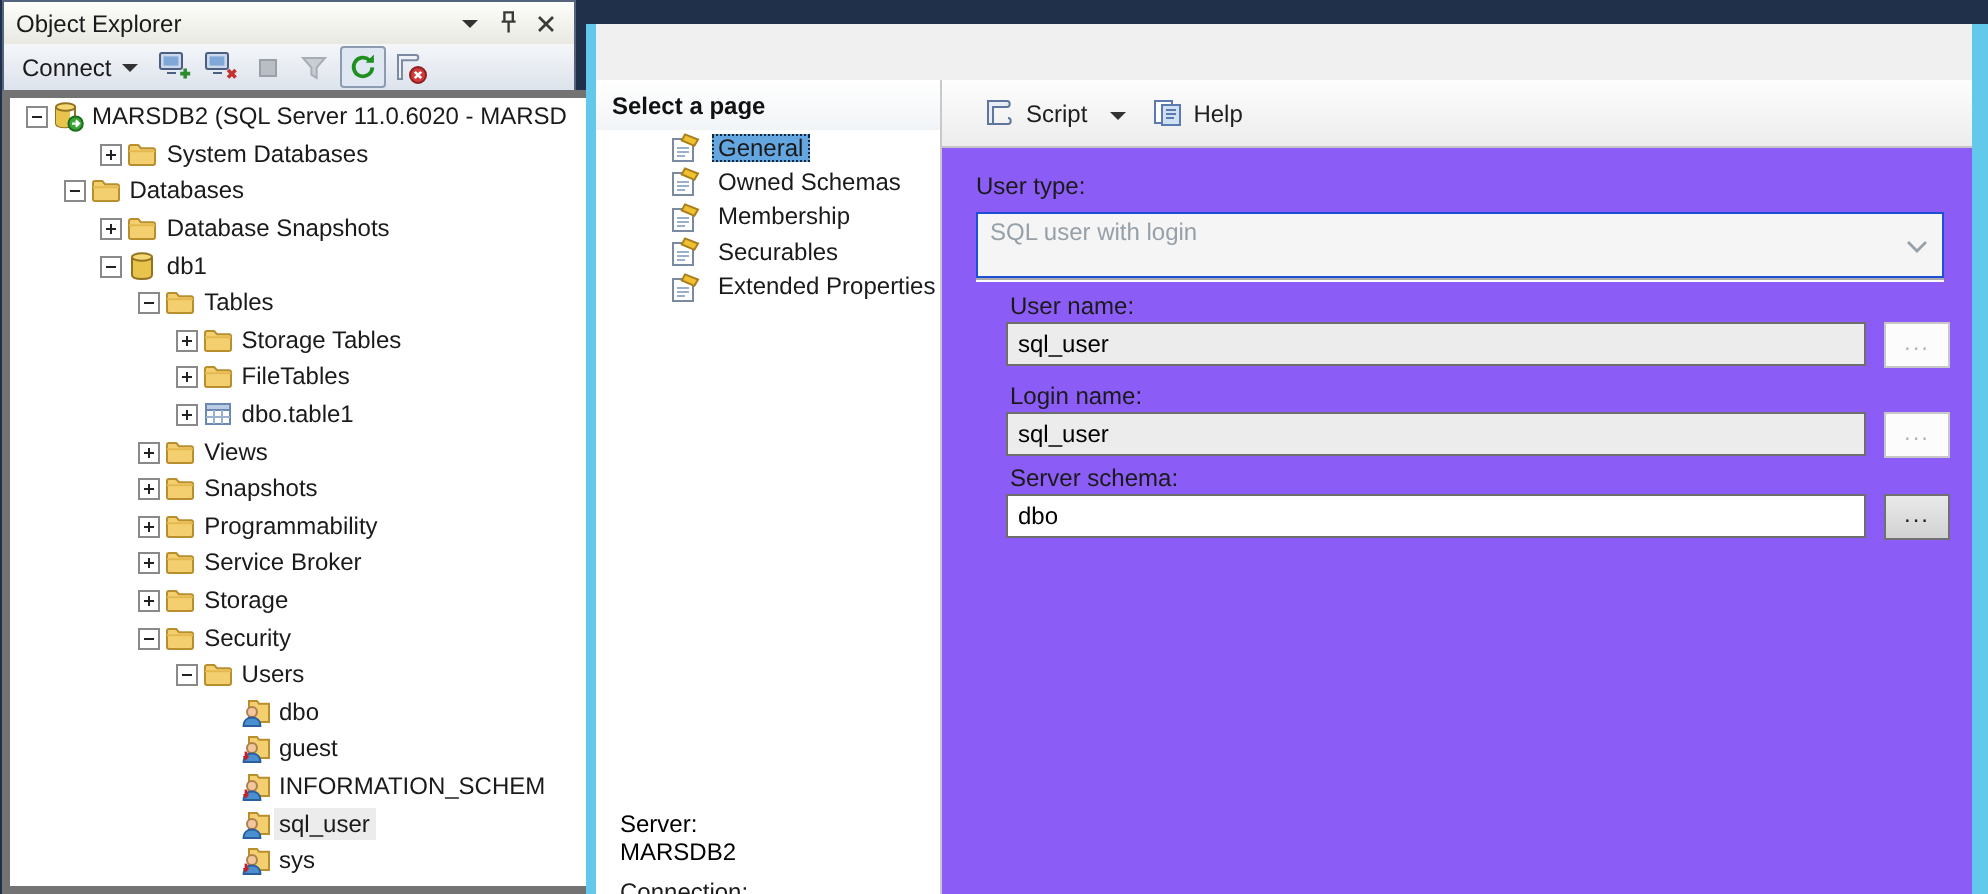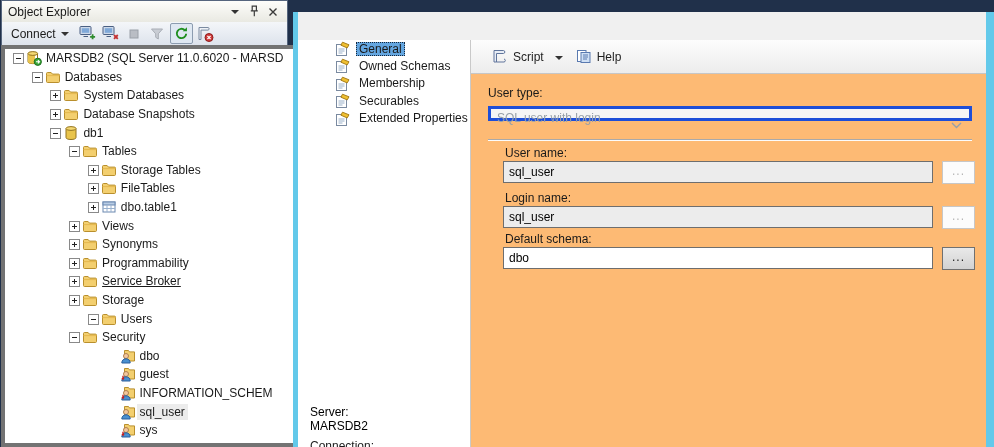--- a/index.html
+++ b/index.html
@@ -66,30 +66,30 @@
     padding:0 3px;white-space:nowrap;}
   .prow .plabel.sel{background:#64a6e0;outline:1px dotted #15273c;outline-offset:-1px;}
 
   #conn-hdr{position:absolute;left:0;top:339px;width:172px;height:20px;
     background:linear-gradient(#dcebf6,#b6cfe1);font-size:12px;font-weight:bold;color:#111;
     line-height:20px;padding-left:8px;box-sizing:border-box;}
   #conn-body{position:absolute;left:12px;top:365px;font-size:12px;color:#000000;line-height:14px;}
   #conn-label2{position:absolute;left:12px;top:399px;font-size:12px;color:#1a1a1a;}
 
   
-  #main{position:absolute;left:173px;top:0;right:0;bottom:0;background:#fdba74;}
+  #main{position:absolute;left:173px;top:0;right:0;bottom:0;background:#8b5cf6;}
   #dlg-toolbar{position:absolute;left:0;top:0;right:0;height:33px;
     background:linear-gradient(#fdfdfd,#ececec);border-bottom:1px solid #c6c6c6;
     display:flex;align-items:center;padding-left:14px;gap:4px;}
   .dtb-btn{display:flex;align-items:center;gap:5px;font-size:12px;color:#1e1e1e;padding:3px 5px;}
   .dtb-caret{width:0;height:0;border-left:4px solid transparent;border-right:4px solid transparent;border-top:4px solid #333;margin:2px 4px 0 2px;}
 
   .flabel{position:absolute;font-size:12px;color:#1a1a1a;}
-  #combo{position:absolute;left:17px;top:66px;width:484px;height:15px;box-sizing:border-box;
-    background:#f5f5f5;border:3px solid #1d4ed8;font-size:12px;color:#97a0a8;line-height:19px;padding:0 6px;}
+  #combo{position:absolute;left:17px;top:66px;width:484px;height:33px;box-sizing:border-box;
+    background:#f5f5f5;border:1px solid #1d4ed8;font-size:12px;color:#97a0a8;line-height:19px;padding:0 6px;}
   #combo .chev{position:absolute;right:7px;top:7px;}
   #sep{position:absolute;left:17px;top:99px;width:484px;height:1px;background:#a9a9a9;box-shadow:0 1px 0 #fbfbfb;}
 
   .tb{position:absolute;left:32px;width:430px;height:22px;box-sizing:border-box;font-family:"Liberation Sans",sans-serif;
     font-size:12px;color:#000;padding:2px 5px;outline:none;}
   .tb.gray{background:#ececec;border:1px solid #6e6e6e;}
   .tb.white{background:#ffffff;border:1px solid #6e6e6e;}
   .browse{position:absolute;left:471px;width:33px;height:23px;box-sizing:border-box;text-align:center;
     font-size:12px;line-height:18px;letter-spacing:1px;}
   .browse.disabled{background:#fcfcfc;border:1px solid #c7c7c7;color:#b5b5b5;}
@@ -178,43 +178,43 @@
                 <path d="M2 3.5v8.2c0 1.2 2.1 1.9 4.7 1.9.6 0 1.7-.1 2.3-.2V3.5z" fill="#e9c44c" stroke="none"></path>
                 <ellipse cx="6.8" cy="3.5" rx="4.8" ry="1.9" fill="#f4d873" stroke="#93731f"></ellipse>
                 <path d="M11.5 3.7v5" stroke="#93731f" fill="none"></path>
                 <circle cx="11.8" cy="11.8" r="3.6" fill="#3aa63a" stroke="#1d6e1d"></circle>
                 <path d="M10 11.8h3M11.9 10.2l1.6 1.6-1.6 1.6" fill="none" stroke="#fff" stroke-width="1.1"></path>
               </svg>
             </span>
             <span class="tlabel" style="left: 38px;">MARSDB2 (SQL Server 11.0.6020 - MARSD</span>
           </div>
           <div class="trow">
+            <span class="ebox plus" style="left: 45.4px;">
+              <span class="h"></span>
+              <span class="v"></span>
+            </span>
+            <span class="ticon" style="left: 58.4px;">
+              <svg width="16" height="16" viewBox="0 0 16 16">
+                <path d="M1.5 4.5c0-.6.4-1 1-1h3.6l1.4 1.6h6c.6 0 1 .4 1 1v6.4c0 .6-.4 1-1 1h-11c-.6 0-1-.4-1-1z" fill="#f3cf6f" stroke="#b98f2d"></path>
+                <path d="M1.5 6.6h13" stroke="#e5b84f" fill="none"></path>
+              </svg>
+            </span>
+            <span class="tlabel" style="left: 75.4px;">System Databases</span>
+          </div>
+          <div class="trow">
             <span class="ebox" style="left: 26.7px;">
               <span class="h"></span>
             </span>
             <span class="ticon" style="left: 39.7px;">
               <svg width="16" height="16" viewBox="0 0 16 16">
                 <path d="M1.5 4.5c0-.6.4-1 1-1h3.6l1.4 1.6h6c.6 0 1 .4 1 1v6.4c0 .6-.4 1-1 1h-11c-.6 0-1-.4-1-1z" fill="#f3cf6f" stroke="#b98f2d"></path>
                 <path d="M1.5 6.6h13" stroke="#e5b84f" fill="none"></path>
               </svg>
             </span>
             <span class="tlabel" style="left: 56.7px;">Databases</span>
-          </div>
-          <div class="trow">
-            <span class="ebox plus" style="left: 45.4px;">
-              <span class="h"></span>
-              <span class="v"></span>
-            </span>
-            <span class="ticon" style="left: 58.4px;">
-              <svg width="16" height="16" viewBox="0 0 16 16">
-                <path d="M1.5 4.5c0-.6.4-1 1-1h3.6l1.4 1.6h6c.6 0 1 .4 1 1v6.4c0 .6-.4 1-1 1h-11c-.6 0-1-.4-1-1z" fill="#f3cf6f" stroke="#b98f2d"></path>
-                <path d="M1.5 6.6h13" stroke="#e5b84f" fill="none"></path>
-              </svg>
-            </span>
-            <span class="tlabel" style="left: 75.4px;">System Databases</span>
           </div>
           <div class="trow">
             <span class="ebox plus" style="left: 45.4px;">
               <span class="h"></span>
               <span class="v"></span>
             </span>
             <span class="ticon" style="left: 58.4px;">
               <svg width="16" height="16" viewBox="0 0 16 16">
                 <path d="M1.5 4.5c0-.6.4-1 1-1h3.6l1.4 1.6h6c.6 0 1 .4 1 1v6.4c0 .6-.4 1-1 1h-11c-.6 0-1-.4-1-1z" fill="#f3cf6f" stroke="#b98f2d"></path>
                 <path d="M1.5 6.6h13" stroke="#e5b84f" fill="none"></path>
@@ -303,21 +303,21 @@
             <span class="ebox plus" style="left: 64.1px;">
               <span class="h"></span>
               <span class="v"></span>
             </span>
             <span class="ticon" style="left: 77.1px;">
               <svg width="16" height="16" viewBox="0 0 16 16">
                 <path d="M1.5 4.5c0-.6.4-1 1-1h3.6l1.4 1.6h6c.6 0 1 .4 1 1v6.4c0 .6-.4 1-1 1h-11c-.6 0-1-.4-1-1z" fill="#f3cf6f" stroke="#b98f2d"></path>
                 <path d="M1.5 6.6h13" stroke="#e5b84f" fill="none"></path>
               </svg>
             </span>
-            <span class="tlabel" style="left: 94.1px;">Synonyms</span>
+            <span class="tlabel" style="left: 94.1px;">Snapshots</span>
           </div>
           <div class="trow">
             <span class="ebox plus" style="left: 64.1px;">
               <span class="h"></span>
               <span class="v"></span>
             </span>
             <span class="ticon" style="left: 77.1px;">
               <svg width="16" height="16" viewBox="0 0 16 16">
                 <path d="M1.5 4.5c0-.6.4-1 1-1h3.6l1.4 1.6h6c.6 0 1 .4 1 1v6.4c0 .6-.4 1-1 1h-11c-.6 0-1-.4-1-1z" fill="#f3cf6f" stroke="#b98f2d"></path>
                 <path d="M1.5 6.6h13" stroke="#e5b84f" fill="none"></path>
@@ -329,58 +329,58 @@
             <span class="ebox plus" style="left: 64.1px;">
               <span class="h"></span>
               <span class="v"></span>
             </span>
             <span class="ticon" style="left: 77.1px;">
               <svg width="16" height="16" viewBox="0 0 16 16">
                 <path d="M1.5 4.5c0-.6.4-1 1-1h3.6l1.4 1.6h6c.6 0 1 .4 1 1v6.4c0 .6-.4 1-1 1h-11c-.6 0-1-.4-1-1z" fill="#f3cf6f" stroke="#b98f2d"></path>
                 <path d="M1.5 6.6h13" stroke="#e5b84f" fill="none"></path>
               </svg>
             </span>
-            <span class="tlabel" style="left: 94.1px; text-decoration: underline;">Service Broker</span>
+            <span class="tlabel" style="left: 94.1px;">Service Broker</span>
           </div>
           <div class="trow">
             <span class="ebox plus" style="left: 64.1px;">
               <span class="h"></span>
               <span class="v"></span>
             </span>
             <span class="ticon" style="left: 77.1px;">
               <svg width="16" height="16" viewBox="0 0 16 16">
                 <path d="M1.5 4.5c0-.6.4-1 1-1h3.6l1.4 1.6h6c.6 0 1 .4 1 1v6.4c0 .6-.4 1-1 1h-11c-.6 0-1-.4-1-1z" fill="#f3cf6f" stroke="#b98f2d"></path>
                 <path d="M1.5 6.6h13" stroke="#e5b84f" fill="none"></path>
               </svg>
             </span>
             <span class="tlabel" style="left: 94.1px;">Storage</span>
           </div>
           <div class="trow">
+            <span class="ebox" style="left: 64.1px;">
+              <span class="h"></span>
+            </span>
+            <span class="ticon" style="left: 77.1px;">
+              <svg width="16" height="16" viewBox="0 0 16 16">
+                <path d="M1.5 4.5c0-.6.4-1 1-1h3.6l1.4 1.6h6c.6 0 1 .4 1 1v6.4c0 .6-.4 1-1 1h-11c-.6 0-1-.4-1-1z" fill="#f3cf6f" stroke="#b98f2d"></path>
+                <path d="M1.5 6.6h13" stroke="#e5b84f" fill="none"></path>
+              </svg>
+            </span>
+            <span class="tlabel" style="left: 94.1px;">Security</span>
+          </div>
+          <div class="trow">
             <span class="ebox" style="left: 82.8px;">
               <span class="h"></span>
             </span>
             <span class="ticon" style="left: 95.8px;">
               <svg width="16" height="16" viewBox="0 0 16 16">
                 <path d="M1.5 4.5c0-.6.4-1 1-1h3.6l1.4 1.6h6c.6 0 1 .4 1 1v6.4c0 .6-.4 1-1 1h-11c-.6 0-1-.4-1-1z" fill="#f3cf6f" stroke="#b98f2d"></path>
                 <path d="M1.5 6.6h13" stroke="#e5b84f" fill="none"></path>
               </svg>
             </span>
             <span class="tlabel" style="left: 112.8px;">Users</span>
-          </div>
-          <div class="trow">
-            <span class="ebox" style="left: 64.1px;">
-              <span class="h"></span>
-            </span>
-            <span class="ticon" style="left: 77.1px;">
-              <svg width="16" height="16" viewBox="0 0 16 16">
-                <path d="M1.5 4.5c0-.6.4-1 1-1h3.6l1.4 1.6h6c.6 0 1 .4 1 1v6.4c0 .6-.4 1-1 1h-11c-.6 0-1-.4-1-1z" fill="#f3cf6f" stroke="#b98f2d"></path>
-                <path d="M1.5 6.6h13" stroke="#e5b84f" fill="none"></path>
-              </svg>
-            </span>
-            <span class="tlabel" style="left: 94.1px;">Security</span>
           </div>
           <div class="trow">
             <span class="ticon" style="left: 114.5px;">
               <svg width="16" height="16" viewBox="0 0 16 16">
                 <path d="M4.5 2.5h4l1 1.4h5V13h-10z" fill="#f3cf6f" stroke="#b98f2d"></path>
                 <circle cx="6" cy="8" r="2.5" fill="#f2c79d" stroke="#b07f4e"></circle>
                 <path d="M1.8 15c0-2.8 1.9-4.2 4.2-4.2s4.2 1.4 4.2 4.2z" fill="#4a90d0" stroke="#2a5f9e"></path>
               </svg>
             </span>
             <span class="tlabel" style="left: 131.5px;">dbo</span>
@@ -441,20 +441,21 @@
         <div id="oe-scroll-grip"></div>
       </div>
     </div>
   </div>
 
   <div id="dlg">
 
     <div id="dlg-body">
 
       <div id="page-pane">
+        <div id="page-pane-hdr">Select a page</div>
         <div id="page-rows">
             <div class="prow">
               <span class="picon"><svg width="16" height="16" viewBox="0 0 16 16">
                   <rect x="1.5" y="3.5" width="10" height="11" fill="#fff" stroke="#7a8aa0"></rect>
                   <path d="M3.5 8h6M3.5 10h6M3.5 12h4" stroke="#9ab0c8" fill="none"></path>
                   <path d="M7.5 1.2l6.5 2.6-1.8 3.1-6.3-2.7z" fill="#f0c030" stroke="#a87f1c"></path>
                 </svg></span>
               <span class="plabel sel">General</span>
             </div>
             <div class="prow">
@@ -529,19 +530,19 @@
         <div id="sep"></div>
 
         <div class="flabel" style="left:34px;top:106px;">User name:</div>
         <input class="tb gray" style="top: 121px;" readonly="" value="sql_user">
         <div class="browse disabled" style="top:121px;">...</div>
 
         <div class="flabel" style="left:34px;top:151px;">Login name:</div>
         <input class="tb gray" style="top: 166px;" readonly="" value="sql_user">
         <div class="browse disabled" style="top:166px;">...</div>
 
-        <div class="flabel" style="left:34px;top:192px;">Default schema:</div>
+        <div class="flabel" style="left:34px;top:192px;">Server schema:</div>
         <input class="tb white" style="top: 207px;" value="dbo">
         <div class="browse enabled" style="top:207px;">...</div>
       </div>
     </div>
   </div>
 </div>
 
 </body></html>

